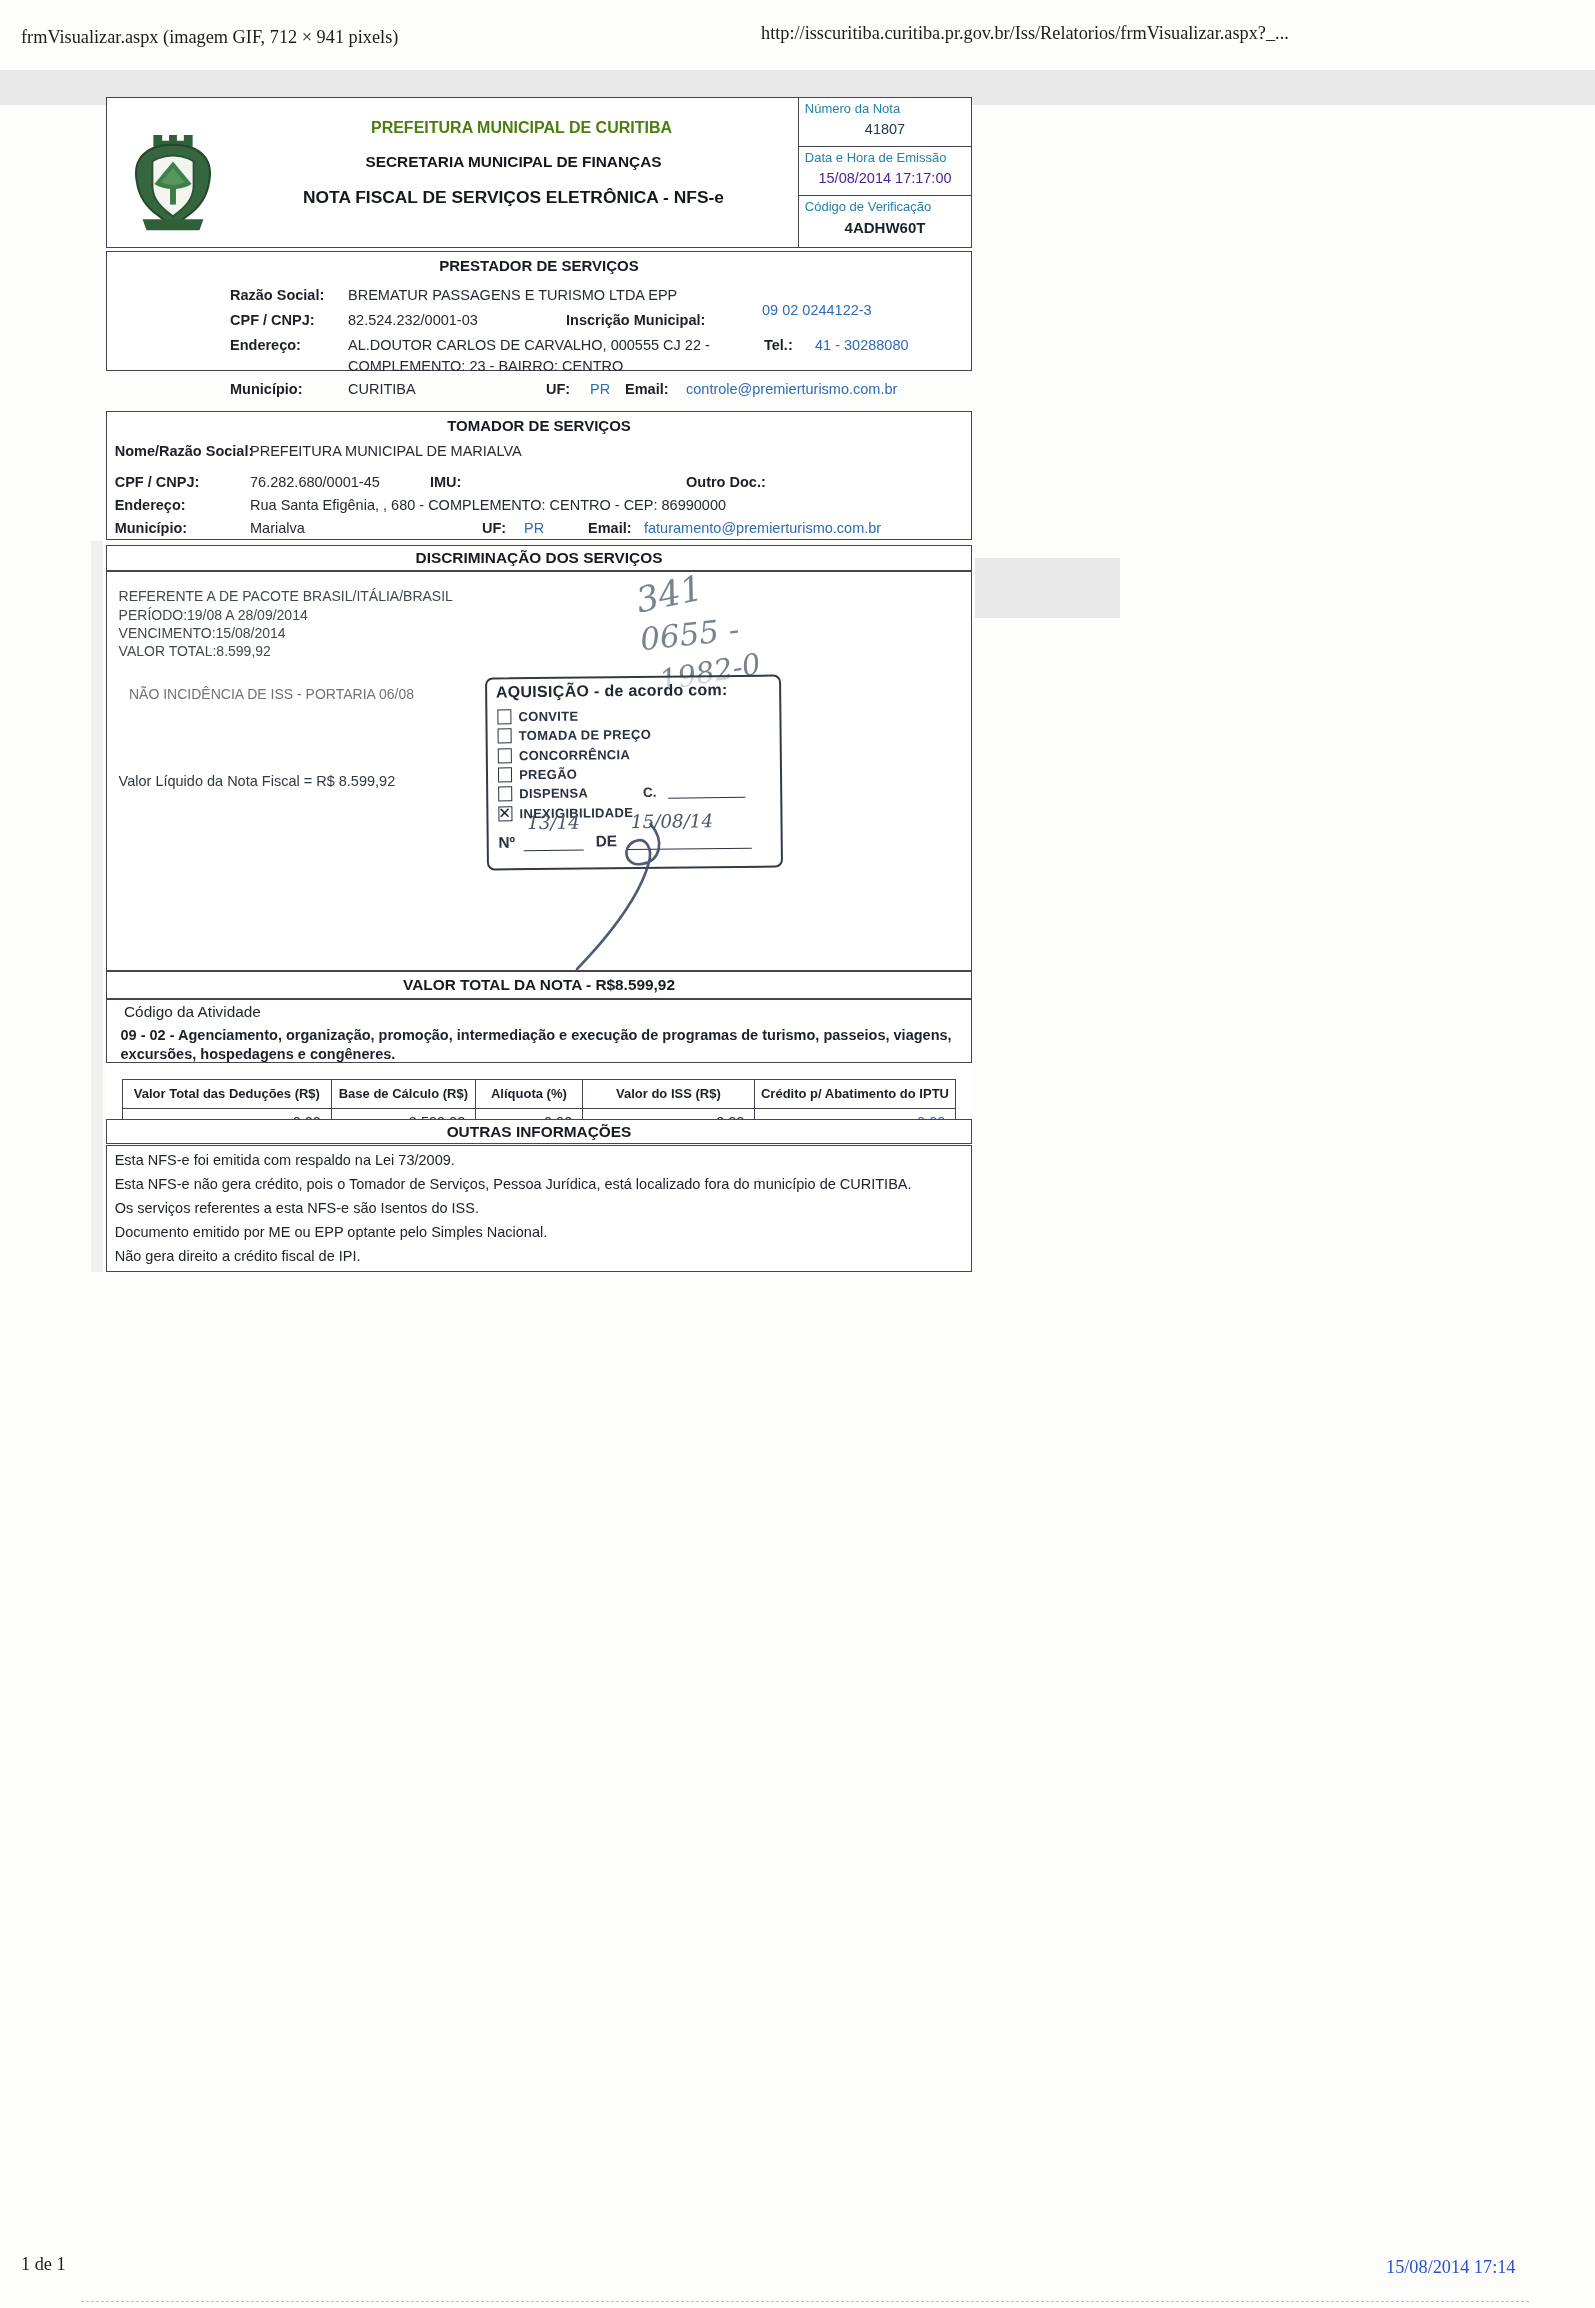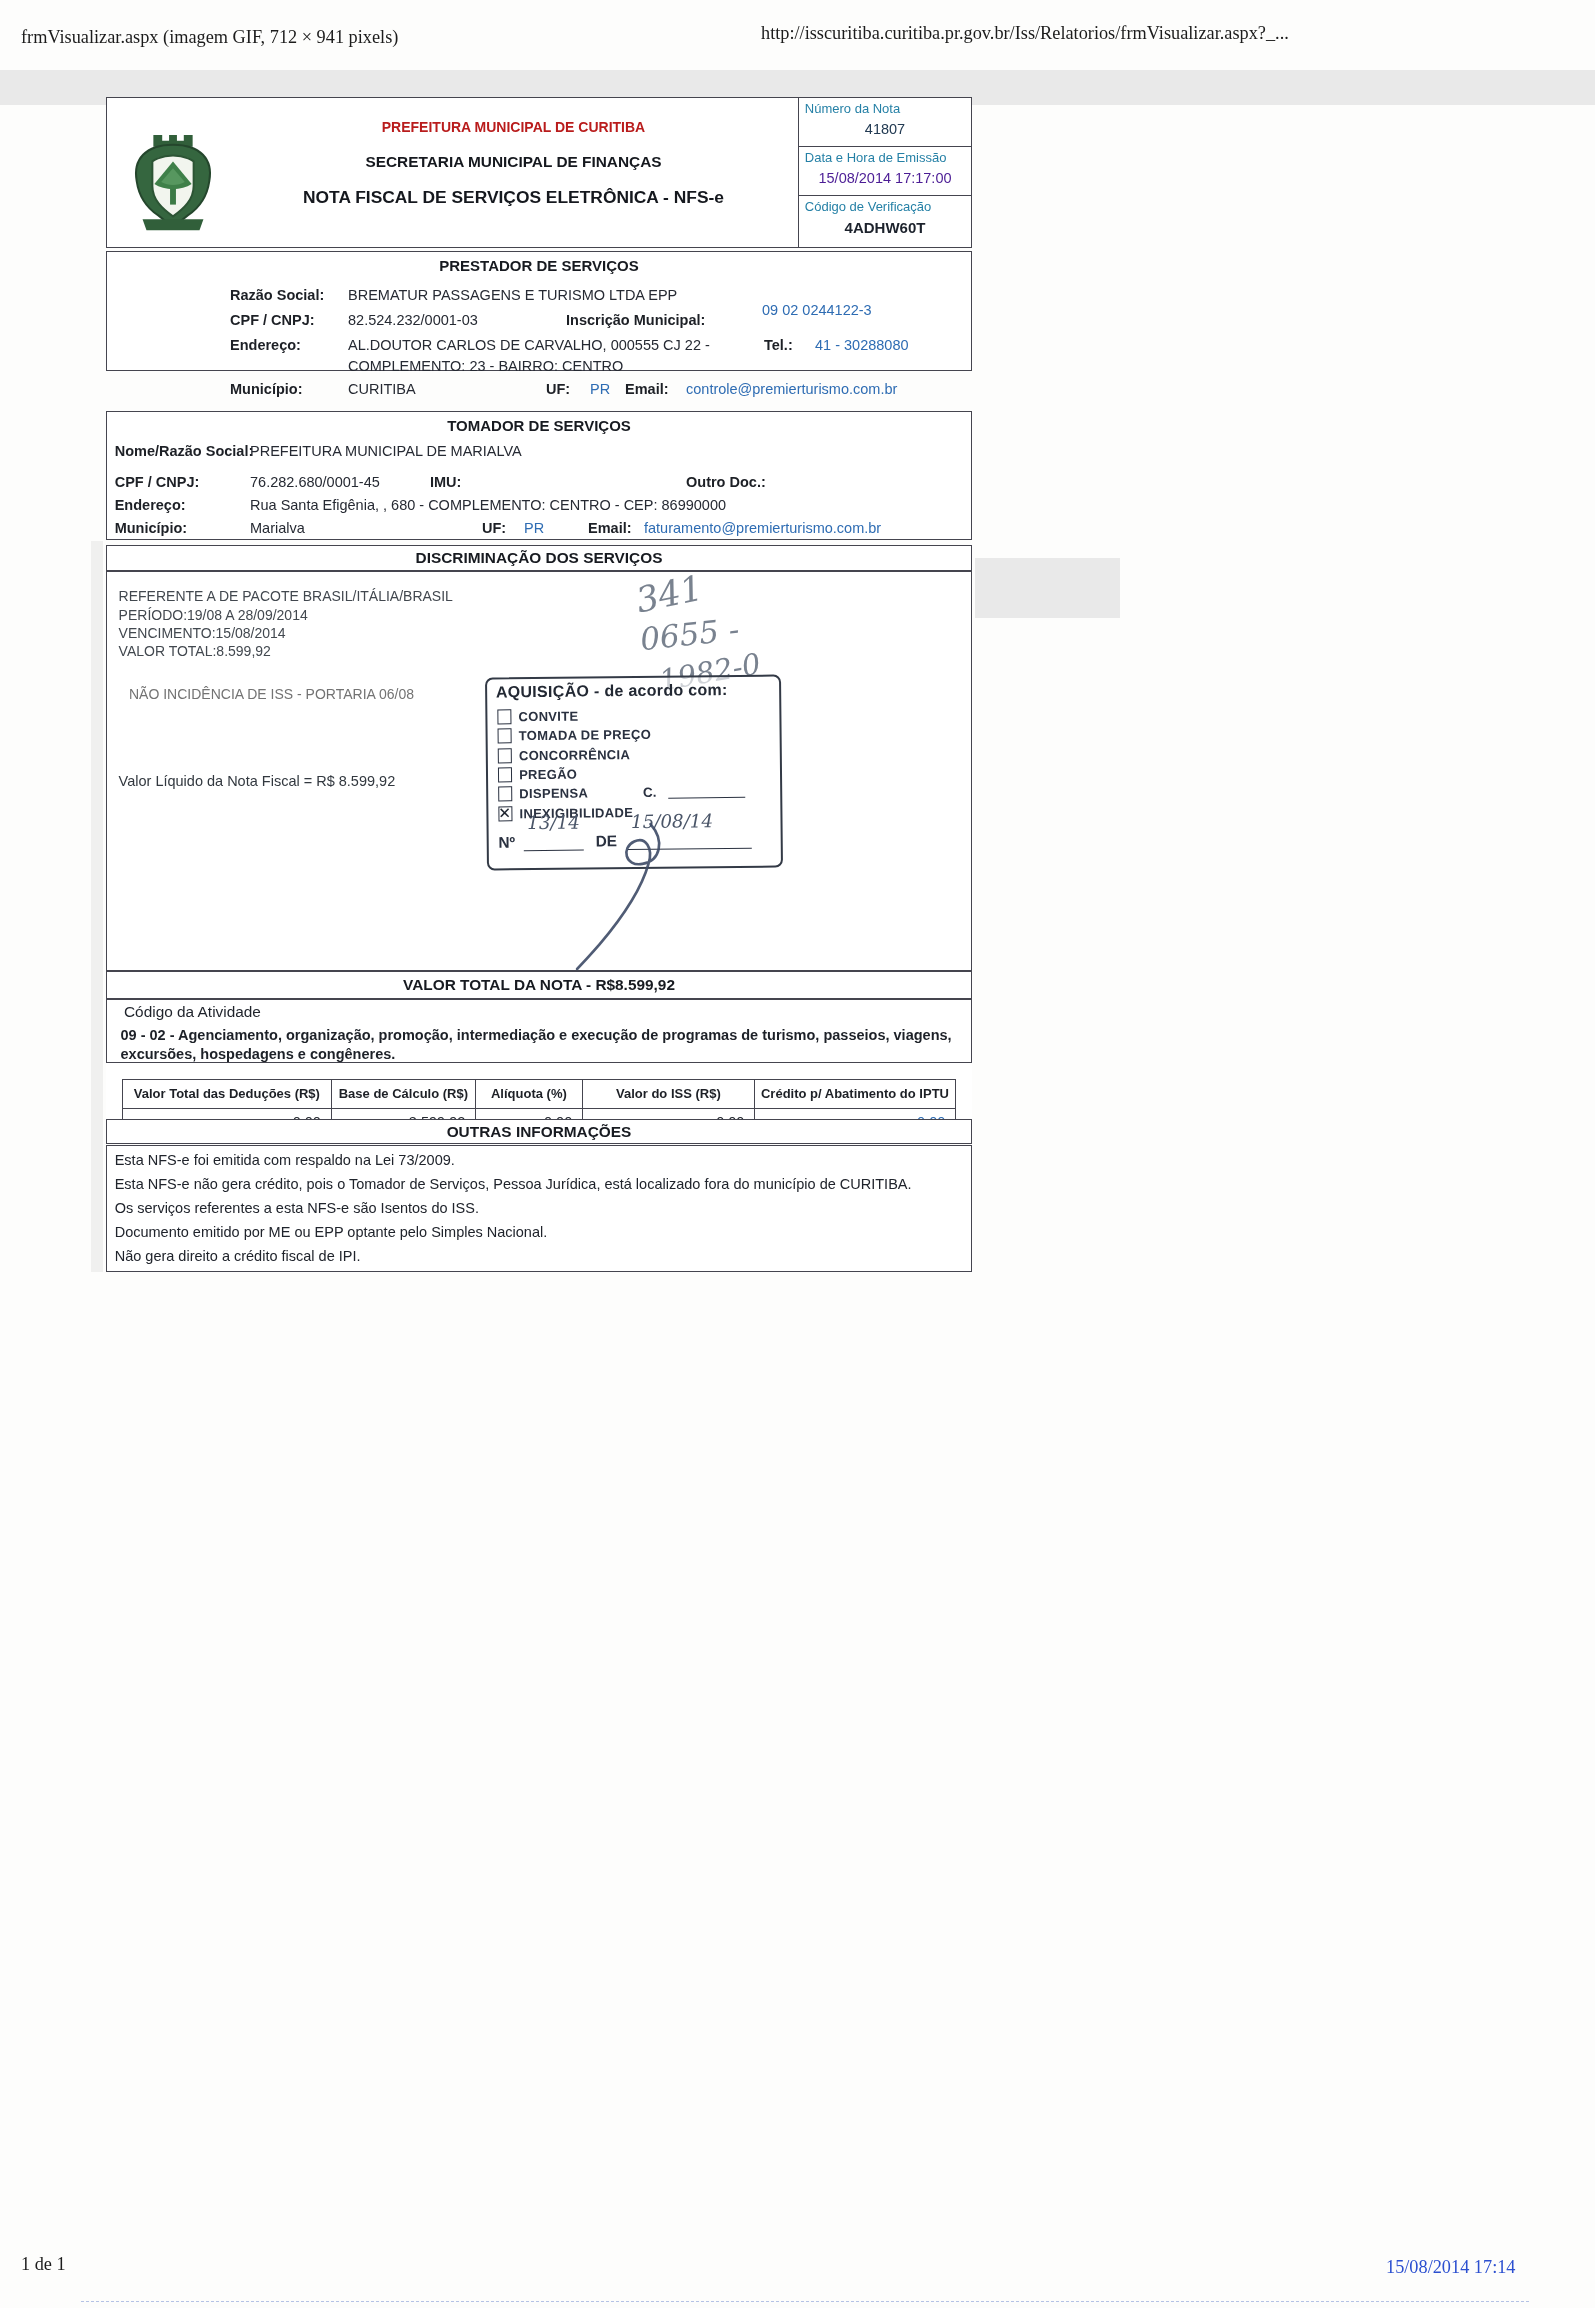--- a/index.html
+++ b/index.html
@@ -37,21 +37,21 @@
   #table-wrap { top:966px; height:57px; padding:16px; border:none; }
   #outras-head{ top:1022px; height:25px; }
   #outras-body{ top:1048px; height:127px; }
 
   .abs { position:absolute; white-space:nowrap; }
   .center-bar { display:flex; align-items:center; justify-content:center; font-weight:bold; font-size:15.4px; color:#171a20; }
 
   
   .logo { position:absolute; left:14.5px; top:31px; width:102px; height:108px; }
   .titles { position:absolute; left:124px; top:0; width:565px; height:100%; text-align:center; }
-  .t1 { position:absolute; left:0; width:100%; top:21px; font-size:14px; font-weight:bold; color:#b91c1c; }
+  .t1 { position:absolute; left:8px; width:100%; top:21px; font-size:16px; font-weight:bold; color:#4d7c0f; }
   .t2 { position:absolute; left:0; width:100%; top:55px; font-size:15.4px; font-weight:bold; color:#15181e; }
   .t3 { position:absolute; left:0; width:100%; top:89px; font-size:17.4px; font-weight:bold; color:#15181e; }
   .hdr-right { position:absolute; right:0; top:0; bottom:0; width:172px; border-left:1.9px solid #45454f; }
   .hdr-cell { height:48px; border-bottom:1.9px solid #45454f; box-sizing:content-box; }
   .hdr-cell:last-child { border-bottom:none; }
   .hdr-lbl { display:block; padding:2.9px 0 0 5.8px; font-size:13px; color:#2580a6; }
   .hdr-val { display:block; text-align:center; padding-top:4.8px; font-size:14.5px; color:#223a52; }
   .hdr-val.blue { color:#4c1d95; }
   .hdr-val.code { font-weight:bold; color:#1c222c; font-size:15px; }
 

